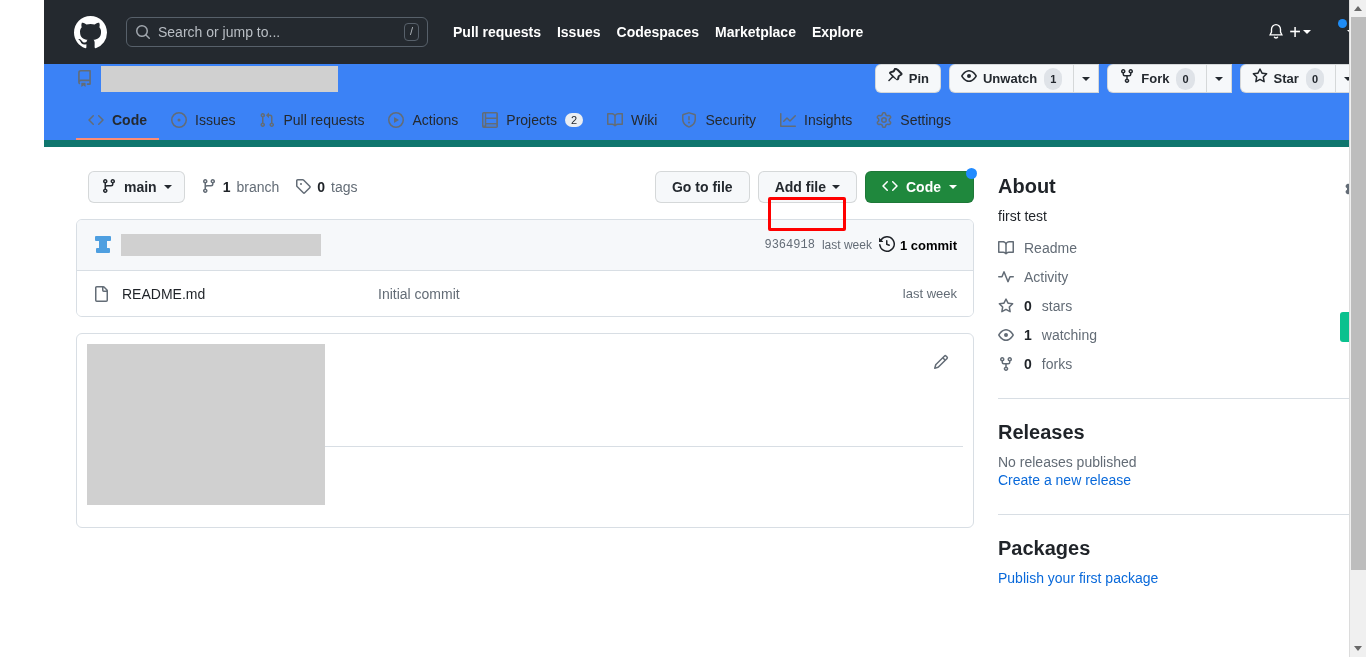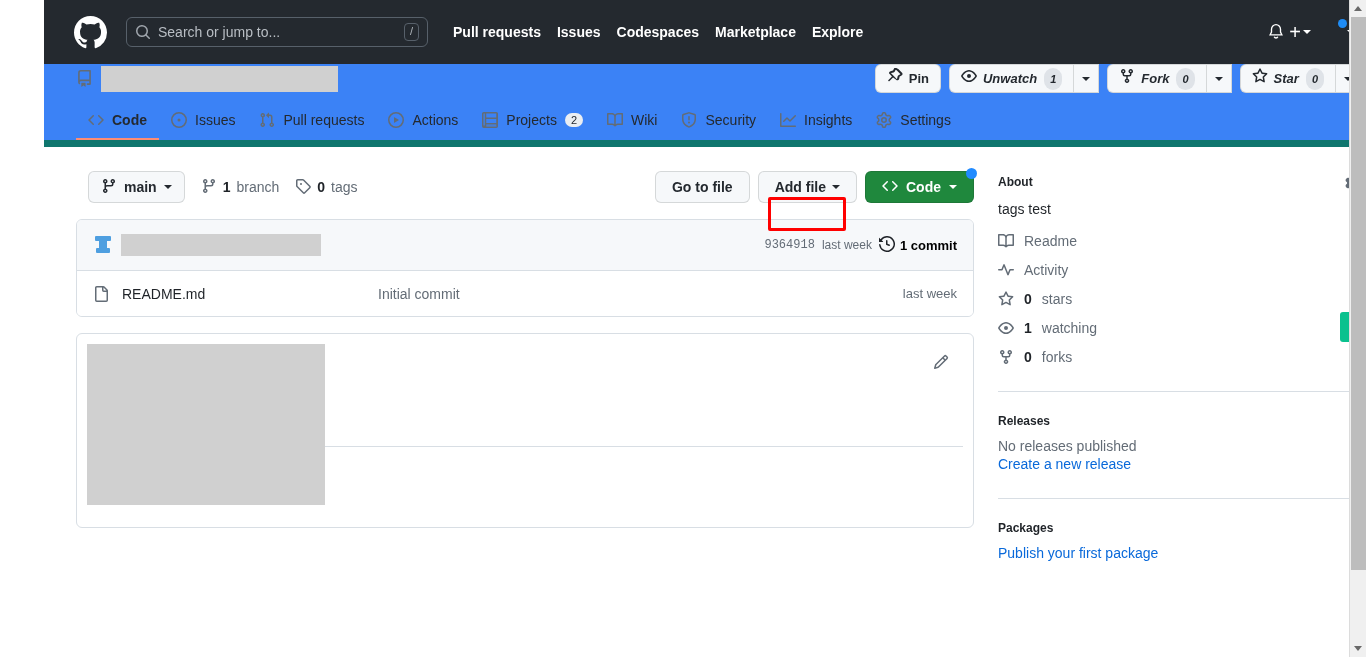--- a/index.html
+++ b/index.html
@@ -56,21 +56,21 @@
   .btn {
     display:inline-flex; align-items:center; gap:6px; height:29px;
     border:1px solid rgba(27,31,36,0.15); border-radius:6px; background:#f6f8fa;
     font-size:13px; font-weight:bold; color:#24292f; padding: 0 11px; white-space:nowrap;
     line-height: 20px;
   }
   .btn .cnt {
     background:#dfe3e8; border-radius: 10px; font-size:11px; font-weight:bold;
     padding: 1px 6px; color:#24292f; margin-left:1px;
   }
-  .btn-split { display:flex; align-items:center;font-style:italic; }
+  .btn-split { display:flex; align-items:center; }
   .btn-split .btn-main { border-top-right-radius:0; border-bottom-right-radius:0; border-right:none; }
   .btn-split .btn-caret { border-top-left-radius:0; border-bottom-left-radius:0; padding: 0 8px; height:29px;
     display:flex;align-items:center; border:1px solid rgba(27,31,36,0.15); background:#f6f8fa; }
   .caret-dark { width:0;height:0;border-left:4px solid transparent;border-right:4px solid transparent;border-top:4px solid #24292f; display:inline-block;}
 
   .repo-tabs { display:flex; align-items:flex-end; gap:0px; margin-top: 12px; }
   .tab {
     display:flex; align-items:center; gap:8px; padding: 7px 12px 10px 12px; font-size:14px;
     color:#24292f; border-bottom: 2px solid transparent; white-space:nowrap;
   }
@@ -112,21 +112,21 @@
   .file-name { width: 256px; color:#1F2328; }
   .file-msg { flex:1 1 auto; color:#636c76; }
   .file-time { color:#636c76; font-size:13px; }
 
   .readme-box { border:1px solid #d8dee4; border-radius:6px; margin-top: 16px; padding: 12px 16px; position:relative; height:195px;}
   .readme-redacted { width:238px; height:161px; position:absolute; left:10px; top:10px;}
   .readme-hr { position:absolute; left: 248px; right: 10px; top: 112px; height:1px; background:#d8dee4; }
   .pencil { position:absolute; right: 24px; top: 20px; color:#636c76; width:16px;height:16px;}
 
   
-  .side-h { font-size:12px; font-weight:bold; color:#1F2328; margin-bottom: 10px; display:flex; }
+  .side-h { font-size:20px; font-weight:bold; color:#1F2328; margin-bottom: 10px; display:flex; align-items:center;}
   .gear { margin-left:auto; color:#636c76; width:16px;height:16px; }
   .side-desc { font-size:14px; color:#1F2328; margin-bottom: 16px; }
   .side-link { display:flex; align-items:center; gap:10px; font-size:14px; color:#636c76; margin-bottom: 13px; }
   .side-link .sicon { color:#636c76; width:16px;height:16px; flex:0 0 auto; display:inline-flex;}
   .side-link b { color:#1F2328; font-weight:bold; }
   .side-div { border-top:1px solid #d8dee4; margin: 26px 0 22px 0; }
   .muted { color:#636c76; font-size:14px; }
   .blue { color:#0969da; font-size:14px; text-decoration:none; display:block; margin-top: 2px;}
 
   
@@ -428,21 +428,21 @@
       </div>
     </div>
 
     <div class="col-right">
       <div class="side-h">
         <span>About</span>
         <span class="gear"><svg viewBox="0 0 16 16" width="16" height="16" fill="currentColor">
                 <path d="M8 0a8.2 8.2 0 0 1 .701.031C9.444.095 9.99.645 10.16 1.29l.288 1.107c.018.066.079.158.212.224.231.114.454.243.668.386.123.082.233.09.299.071l1.103-.303c.644-.176 1.392.021 1.82.63.27.385.506.792.704 1.218.315.675.111 1.422-.364 1.891l-.814.806c-.049.048-.098.147-.088.294.016.257.016.515 0 .772-.01.147.038.246.088.294l.814.806c.475.469.679 1.216.364 1.891a7.977 7.977 0 0 1-.704 1.217c-.428.61-1.176.807-1.82.63l-1.102-.302c-.067-.019-.177-.011-.3.071a5.909 5.909 0 0 1-.668.386c-.133.066-.194.158-.211.224l-.29 1.106c-.168.646-.715 1.196-1.458 1.26a8.006 8.006 0 0 1-1.402 0c-.743-.064-1.289-.614-1.458-1.26l-.289-1.106c-.018-.066-.079-.158-.212-.224a5.738 5.738 0 0 1-.668-.386c-.123-.082-.233-.09-.299-.071l-1.103.303c-.644.176-1.392-.021-1.82-.63a8.12 8.12 0 0 1-.704-1.218c-.315-.675-.111-1.422.363-1.891l.815-.806c.05-.048.098-.147.088-.294a6.214 6.214 0 0 1 0-.772c.01-.147-.038-.246-.088-.294l-.815-.806C.635 6.045.431 5.298.746 4.623a7.92 7.92 0 0 1 .704-1.217c.428-.61 1.176-.807 1.82-.63l1.102.302c.067.019.177.011.3-.071.214-.143.437-.272.668-.386.133-.066.194-.158.211-.224l.29-1.106C6.009.645 6.556.095 7.299.03 7.53.01 7.764 0 8 0ZM11 8a3 3 0 1 1-6 0 3 3 0 0 1 6 0ZM9.5 8a1.5 1.5 0 1 0-3.001.001A1.5 1.5 0 0 0 9.5 8Z"></path>
               </svg></span>
       </div>
-      <div class="side-desc">tags test</div>
+      <div class="side-desc">first test</div>
 
       <div class="side-link">
         <span class="sicon">
               <svg viewBox="0 0 16 16" width="16" height="16" fill="currentColor">
                 <path d="M0 1.75A.75.75 0 0 1 .75 1h4.253c1.227 0 2.317.59 3 1.501A3.743 3.743 0 0 1 11.006 1h4.245a.75.75 0 0 1 .75.75v10.5a.75.75 0 0 1-.75.75h-4.507a2.25 2.25 0 0 0-1.591.659l-.622.621a.75.75 0 0 1-1.06 0l-.622-.621A2.25 2.25 0 0 0 5.258 13H.75a.75.75 0 0 1-.75-.75Zm7.251 10.324.004-5.073-.002-2.253A2.25 2.25 0 0 0 5.003 2.5H1.5v9h3.757a3.75 3.75 0 0 1 1.994.574ZM8.755 4.75l-.004 7.322a3.752 3.752 0 0 1 1.992-.572H14.5v-9h-3.495a2.25 2.25 0 0 0-2.25 2.25Z"></path>
               </svg>
             </span>
         <span>Readme</span>
       </div>
       <div class="side-link">

